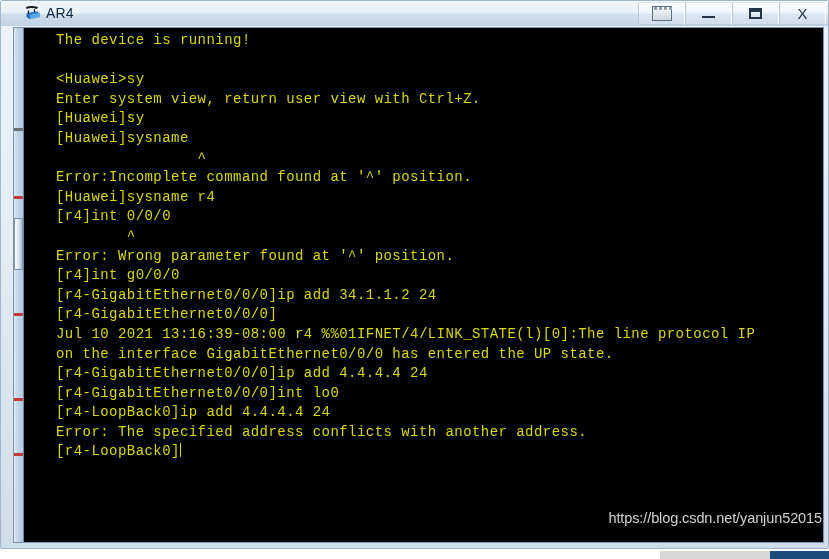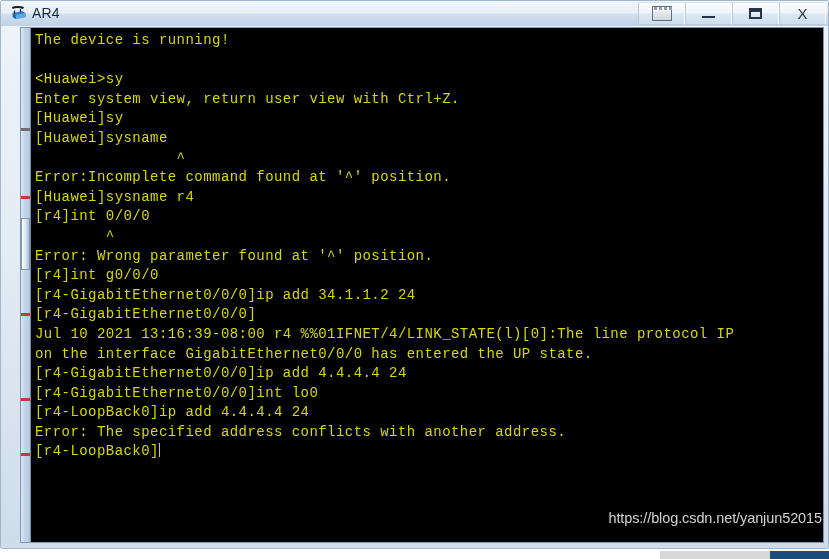--- a/index.html
+++ b/index.html
@@ -29,21 +29,21 @@
   }
 
   
   .titlebar {
     position: relative;
     height: 25px;
     flex: 0 0 25px;
     background: linear-gradient(to bottom, #f2f6fb 0%, #e9eff7 48%, #d3e0ee 52%, #bfd2e6 100%);
     display: flex;
     align-items: center;
-    padding-left: 8px;
+    padding-left: 22px;
     box-sizing: border-box;
   }
   .app-icon {
     width: 20px; height: 20px;
     flex: 0 0 20px;
     position: relative;
     margin-right: 3px;
   }
   .app-icon svg { display: block; }
   .title-text {
@@ -106,26 +106,27 @@
     content: "";
     position: absolute;
     left: 1px; top: 0px;
     width: 18px; height: 3px;
     background: repeating-linear-gradient(to right, #8fa0b2 0 3px, #ffffff 3px 5px);
   }
 
   
   .term-wrap {
     flex: 1 1 auto;
-    margin: 1px 4px 5px 19px;
+    margin: 1px 4px 5px 12px;
     display: flex;
     border: 1px solid #7d97b3;
     background: #000000;
     overflow: hidden;
     position: relative;
+    gap: 28px;
   }
   .gutter {
     flex: 0 0 9px;
     background: linear-gradient(to right, #dfe8f2 0%, #c3d5e8 40%, #b3c9e0 100%);
     position: relative;
     border-right: 1px solid #6f8aa8;
   }
   .gutter-mark {
     position: absolute;
     left: 0; width: 9px; height: 3px;

